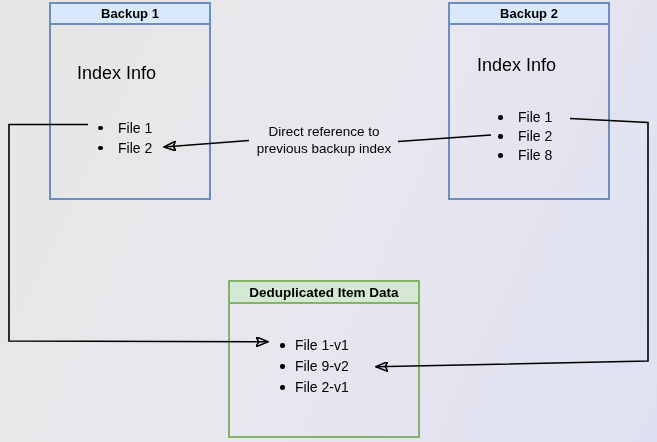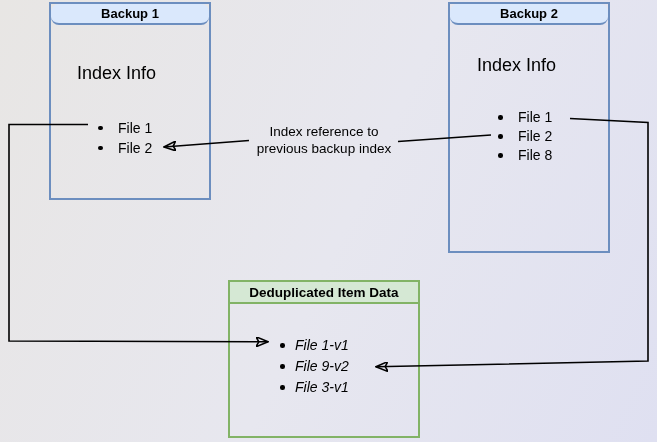--- a/index.html
+++ b/index.html
@@ -19,21 +19,21 @@
     border:2px solid;
     background:transparent;
   }
   .node-header {
     display:flex; align-items:center; justify-content:center;
     font-weight:bold; font-size:13px;
     border-bottom:2px solid;
     white-space:nowrap;
   }
   .backup-node { border-color:#6c8ebf; }
-  .backup-node .node-header { background:#dae8fc; border-color:#6c8ebf; height:21px;border-radius:8px; }
+  .backup-node .node-header { background:#dae8fc; border-color:#6c8ebf; height:21px; }
   .dedup-node { border-color:#82b366; }
   .dedup-node .node-header { background:#d5e8d4; border-color:#82b366; height:22px; font-size:13.5px; }
   .body-label {
     position:absolute;
     font-size:18px;
     white-space:nowrap;
   }
   ul.file-list {
     position:absolute;
     list-style:none;
@@ -48,21 +48,21 @@
     position:absolute;
     left:2px; top:50%;
     width:4.5px; height:4.5px;
     margin-top:-2.25px;
     border-radius:50%;
     background:#000;
   }
   .b1-list li, .b2-list li { padding-left:22px; }
   .b1-list { left:45px; top:114px; line-height:20px; }
   .b2-list { left:46px; top:104px; line-height:19px; }
-  .dedup-list { left:48px; top:53px; line-height:21px;font-style:italic; }
+  .dedup-list { left:48px; top:53px; line-height:21px; }
   .dedup-list li { padding-left:17px; }
   #annotation-label {
     position:absolute;
     left:244px; top:124px; width:160px;
     text-align:center;
     font-size:13.5px;
     line-height:16.5px;
   }
   #edge-layer {
     position:absolute; left:0; top:0;
@@ -77,40 +77,40 @@
 
   <div class="node backup-node" style="left:49px; top:2px; width:162px; height:198px;">
     <div class="node-header">Backup 1</div>
     <div class="body-label" style="left:26px; top:59px;">Index Info</div>
     <ul class="file-list b1-list">
       <li>File 1</li>
       <li>File 2</li>
     </ul>
   </div>
 
-  <div class="node backup-node" style="left:448px; top:2px; width:162px; height:251px;">
+  <div class="node backup-node" style="left:448px; top:2px; width:162px; height:198px;">
     <div class="node-header">Backup 2</div>
     <div class="body-label" style="left:27px; top:51px;">Index Info</div>
     <ul class="file-list b2-list">
       <li>File 1</li>
       <li>File 2</li>
       <li>File 8</li>
     </ul>
   </div>
 
   <div class="node dedup-node" style="left:228px; top:280px; width:192px; height:158px;">
     <div class="node-header">Deduplicated Item Data</div>
     <ul class="file-list dedup-list">
       <li>File 1-v1</li>
       <li>File 9-v2</li>
-      <li>File 3-v1</li>
+      <li>File 2-v1</li>
     </ul>
   </div>
 
-  <div id="annotation-label">Index reference to previous backup index</div>
+  <div id="annotation-label">Direct reference to previous backup index</div>
 
   <svg id="edge-layer" width="657" height="442" viewBox="0 0 657 442">
     <defs>
       <marker id="arrowhead" markerUnits="userSpaceOnUse" markerWidth="13" markerHeight="10" refX="12" refY="5" orient="auto">
         <path d="M0,0 L12,5 L0,10 L2.8,5 Z" fill="#000" stroke="none"></path>
       </marker>
     </defs>
     <path d="M88,124.5 L9,124.5 L9,341 L268,341.8" marker-end="url(#arrowhead)"></path>
     <path d="M570,118.5 L648,122.5 L648,361 L376,366.8" marker-end="url(#arrowhead)"></path>
     <path d="M491,135 L398,141.5"></path>

